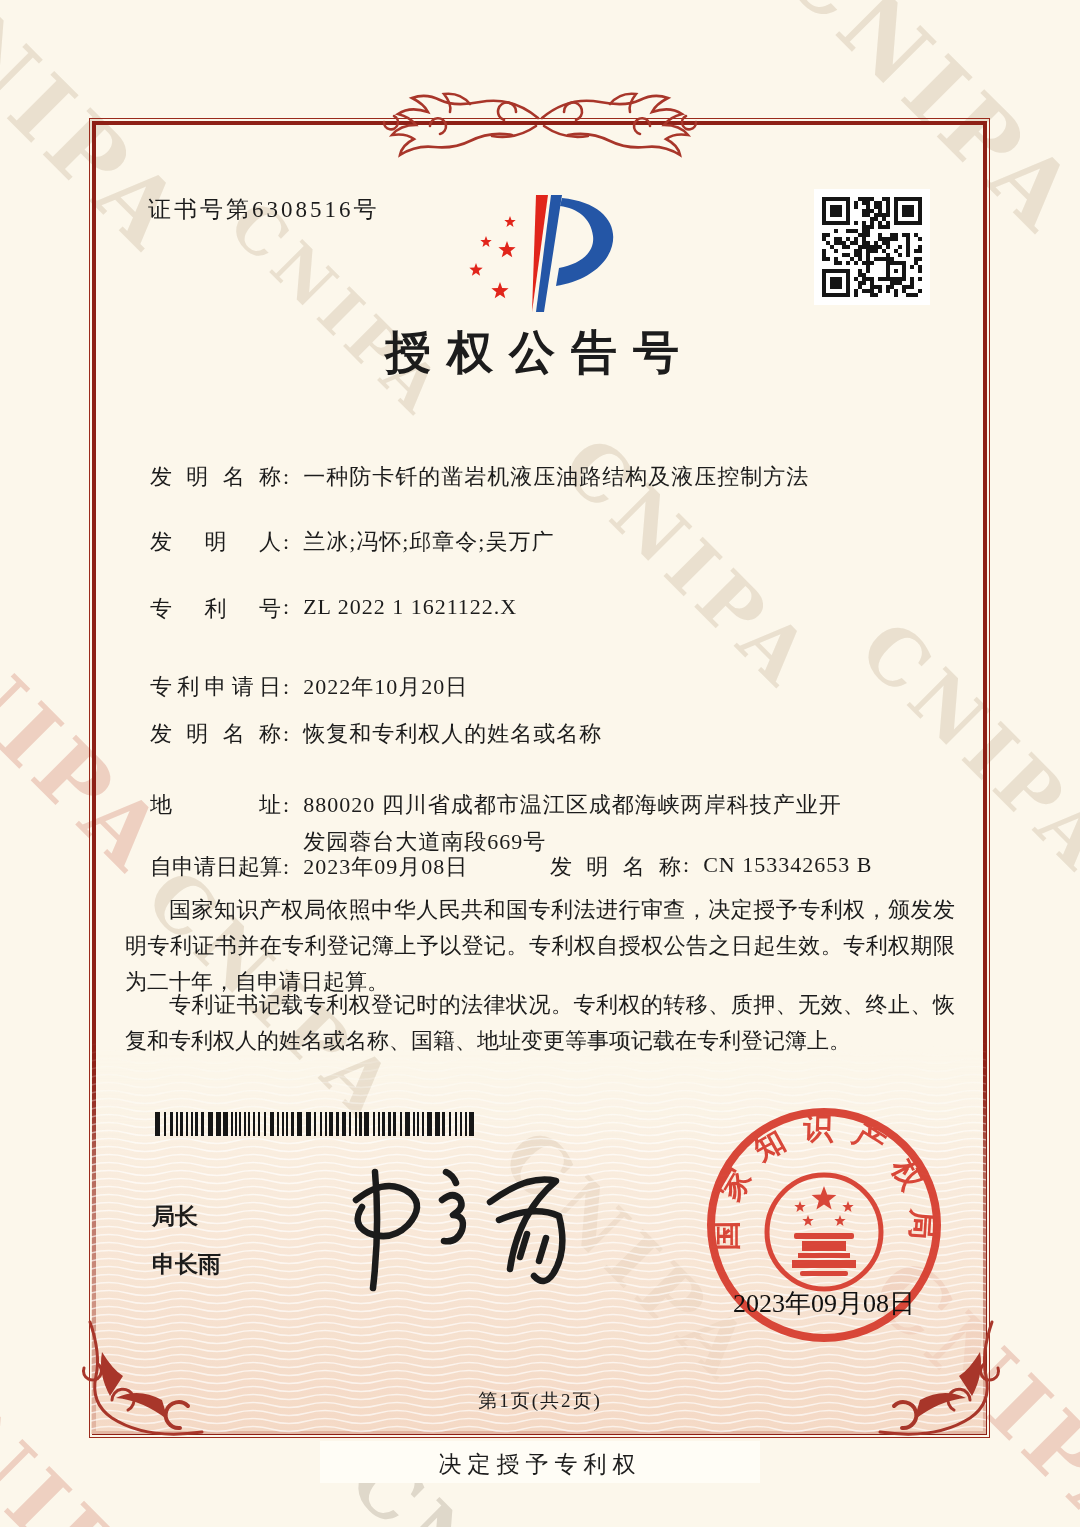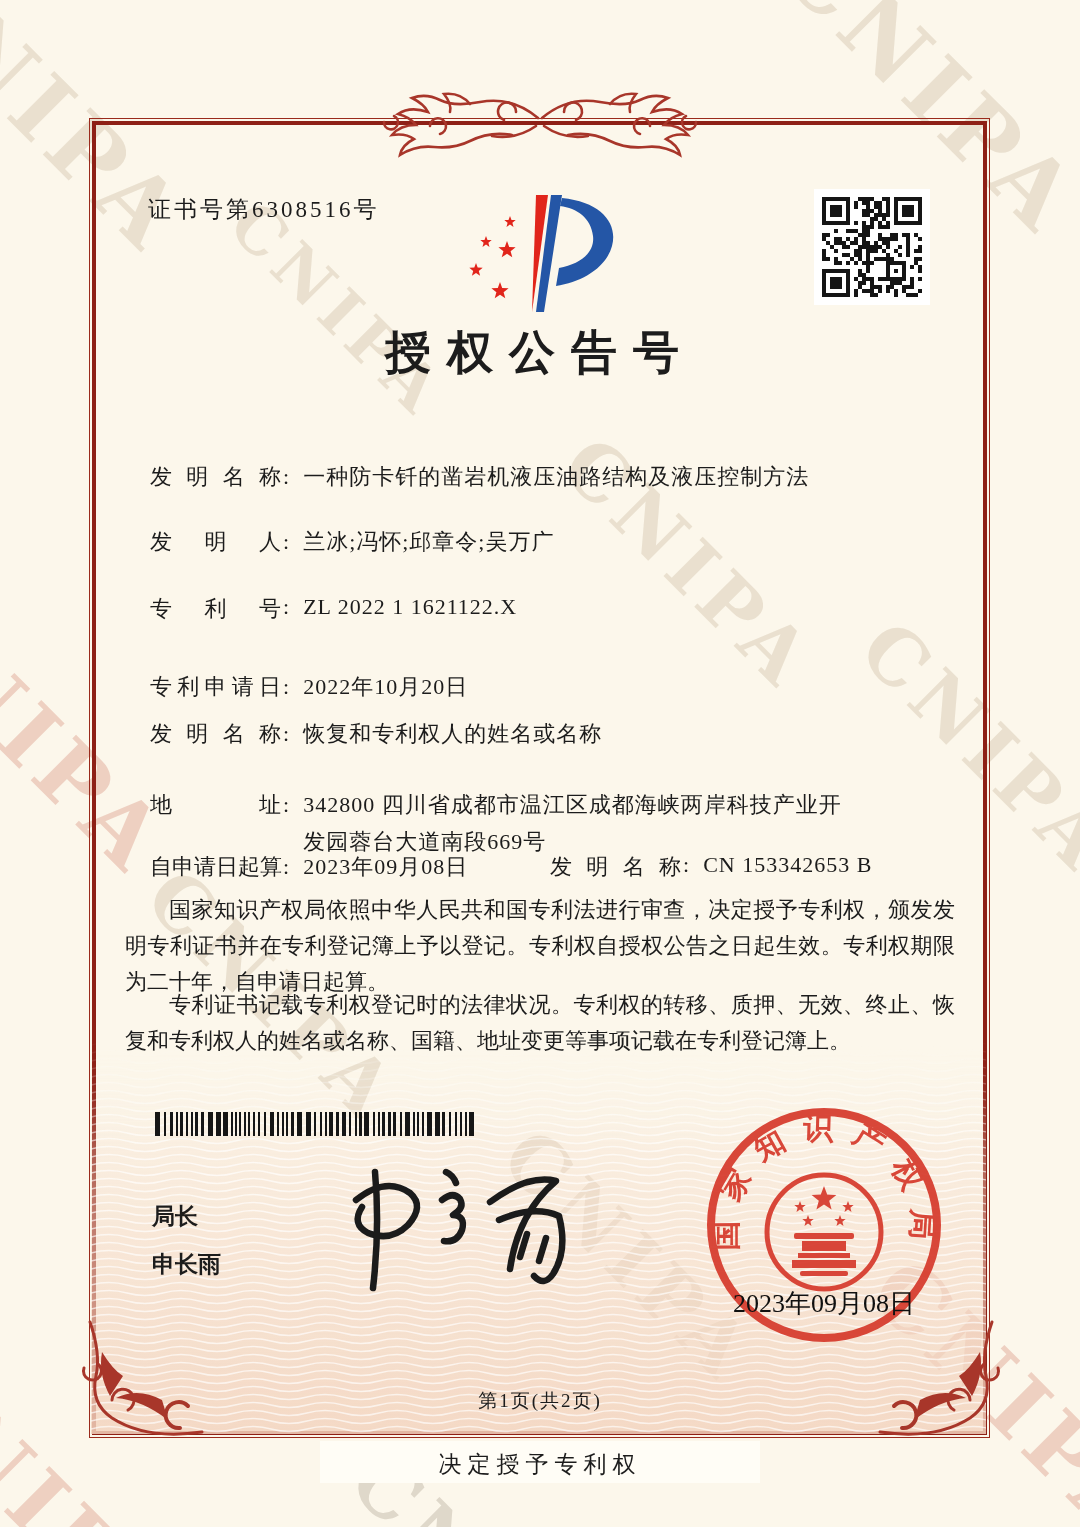--- a/index.html
+++ b/index.html
@@ -497,21 +497,21 @@
 <div class="row" style="top:582px;">
   <span class="flabel">专利号</span><span class="colon">:</span><span class="fvalue">ZL 2022 1 1621122.X</span>
 </div>
 <div class="row" style="top:660px;">
   <span class="flabel">专利申请日</span><span class="colon">:</span><span class="fvalue">2022年10月20日</span>
 </div>
 <div class="row" style="top:707px;">
   <span class="flabel">发明名称</span><span class="colon">:</span><span class="fvalue">恢复和专利权人的姓名或名称</span>
 </div>
 <div class="row row-addr" style="top:774px;">
-  <span class="flabel">地址</span><span class="colon">:</span><span class="fvalue">342800 四川省成都市温江区成都海峡两岸科技产业开发园蓉台大道南段669号</span>
+  <span class="flabel">地址</span><span class="colon">:</span><span class="fvalue">880020 四川省成都市温江区成都海峡两岸科技产业开发园蓉台大道南段669号</span>
 </div>
 <div class="row" style="top:840px;">
   <span class="flabel5">自申请日起算</span><span class="colon">:</span><span class="fvalue">2023年09月08日</span>
   <span class="grant2">
     <span class="flabel5">发明名称</span><span class="colon">:</span><span class="fvalue">CN 153342653 B</span>
   </span>
 </div>
 
 <div class="para" style="top:892px;">国家知识产权局依照中华人民共和国专利法进行审查，决定授予专利权，颁发发明专利证书并在专利登记簿上予以登记。专利权自授权公告之日起生效。专利权期限为二十年，自申请日起算。</div>
 <div class="para" style="top:987px;">专利证书记载专利权登记时的法律状况。专利权的转移、质押、无效、终止、恢复和专利权人的姓名或名称、国籍、地址变更等事项记载在专利登记簿上。</div>

